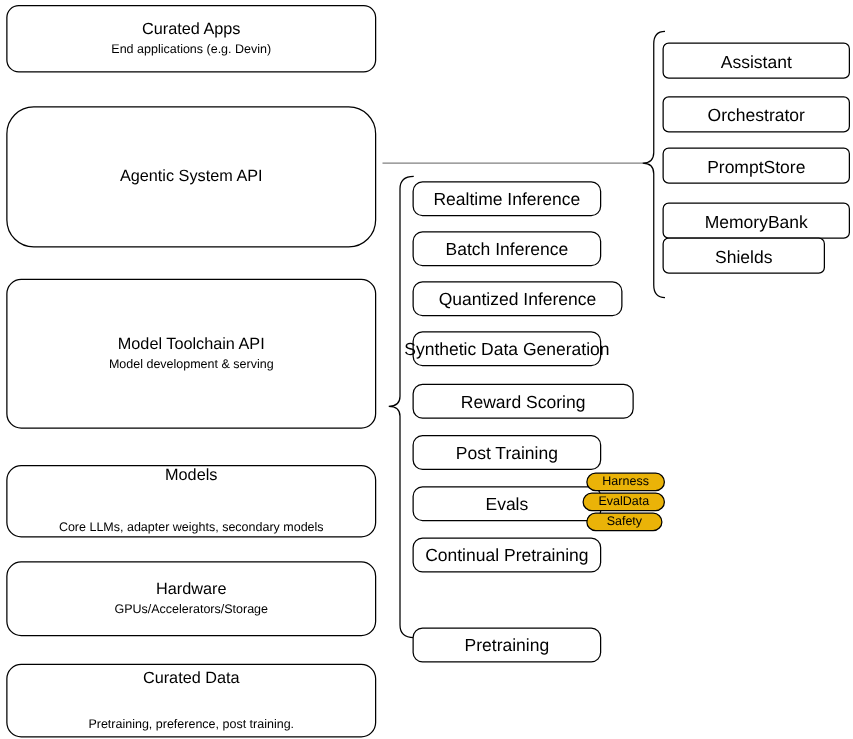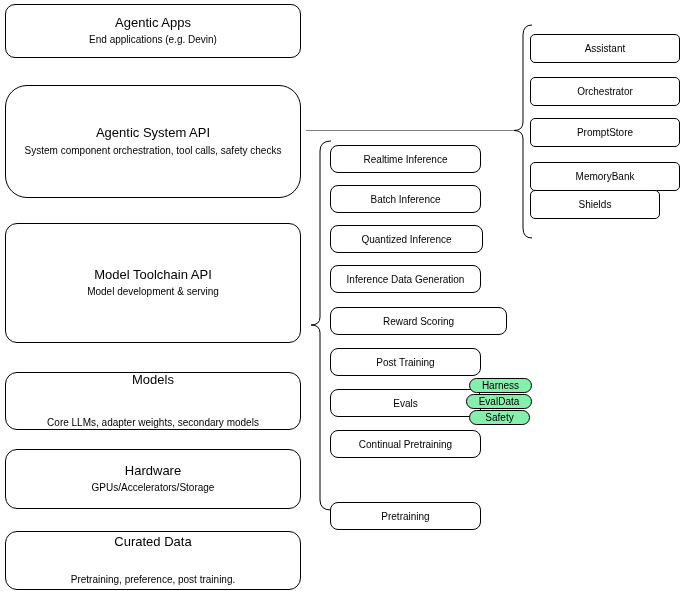--- a/index.html
+++ b/index.html
@@ -38,28 +38,28 @@
     color: #000000;
     line-height: 1.15;
   }
   .box .subtitle {
     font-size: 10px;
     color: #000000;
     margin-top: 4px;
     line-height: 1.2;
   }
   .box .label {
-    font-size: 10px;
+    font-size: 14px;
     color: #000000;
     white-space: nowrap;
   }
   .tag {
     position: absolute;
     box-sizing: border-box;
-    background: #86efac;
+    background: #eab308;
     border: 1px solid #000000;
     border-radius: 9px;
     display: flex;
     align-items: center;
     justify-content: center;
     font-size: 10px;
     color: #000000;
     white-space: nowrap;
   }
 </style>
@@ -68,27 +68,26 @@
 
 <div id="canvas">
 
   <svg id="connector-layer" width="682" height="591" viewBox="0 0 682 591">
     <line x1="306" y1="130.5" x2="514" y2="130.5" stroke="#808080" stroke-width="1"></line>
     <path d="M331,141 Q320,141 320,151 L320,317 Q320,325 311,325 Q320,325 320,333 L320,500 Q320,510 331,510" fill="none" stroke="#000000" stroke-width="1"></path>
     <path d="M532,25 Q523,25 523,35 L523,122 Q523,130.5 514,130.5 Q523,130.5 523,139 L523,228 Q523,238 532,238" fill="none" stroke="#000000" stroke-width="1"></path>
   </svg>
 
   <div class="box" style="left:5px; top:4px; width:296px; height:54px; border-radius:10px;">
-    <div class="title">Agentic Apps</div>
+    <div class="title">Curated Apps</div>
     <div class="subtitle">End applications (e.g. Devin)</div>
   </div>
 
   <div class="box" style="left:5px; top:85px; width:296px; height:113px; border-radius:22px;">
     <div class="title">Agentic System API</div>
-    <div class="subtitle">System component orchestration, tool calls, safety checks</div>
   </div>
 
   <div class="box" style="left:5px; top:223px; width:296px; height:120px; border-radius:12px;">
     <div class="title">Model Toolchain API</div>
     <div class="subtitle">Model development &amp; serving</div>
   </div>
 
   <div class="box" style="left:5px; top:372px; width:296px; height:58px; border-radius:12px;justify-content:space-between;">
     <div class="title">Models</div>
     <div class="subtitle">Core LLMs, adapter weights, secondary models</div>
@@ -103,25 +102,25 @@
     <div class="title">Curated Data</div>
     <div class="subtitle">Pretraining, preference, post training.</div>
   </div>
 
   <div class="box" style="left:330px; top:145px; width:151px; height:28px; border-radius:8px;">
     <div class="label">Realtime Inference</div>
   </div>
   <div class="box" style="left:330px; top:185px; width:151px; height:28px; border-radius:8px;">
     <div class="label">Batch Inference</div>
   </div>
-  <div class="box" style="left:330px; top:225px; width:153px; height:28px; border-radius:8px;">
+  <div class="box" style="left:330px; top:225px; width:168px; height:28px; border-radius:8px;">
     <div class="label">Quantized Inference</div>
   </div>
   <div class="box" style="left:330px; top:265px; width:151px; height:28px; border-radius:8px;">
-    <div class="label">Inference Data Generation</div>
+    <div class="label">Synthetic Data Generation</div>
   </div>
   <div class="box" style="left:330px; top:307px; width:177px; height:28px; border-radius:8px;justify-content:center;">
     <div class="label">Reward Scoring</div>
   </div>
   <div class="box" style="left:330px; top:348px; width:151px; height:28px; border-radius:8px;">
     <div class="label">Post Training</div>
   </div>
   <div class="box" style="left:330px; top:389px; width:151px; height:28px; border-radius:8px;">
     <div class="label">Evals</div>
   </div>

